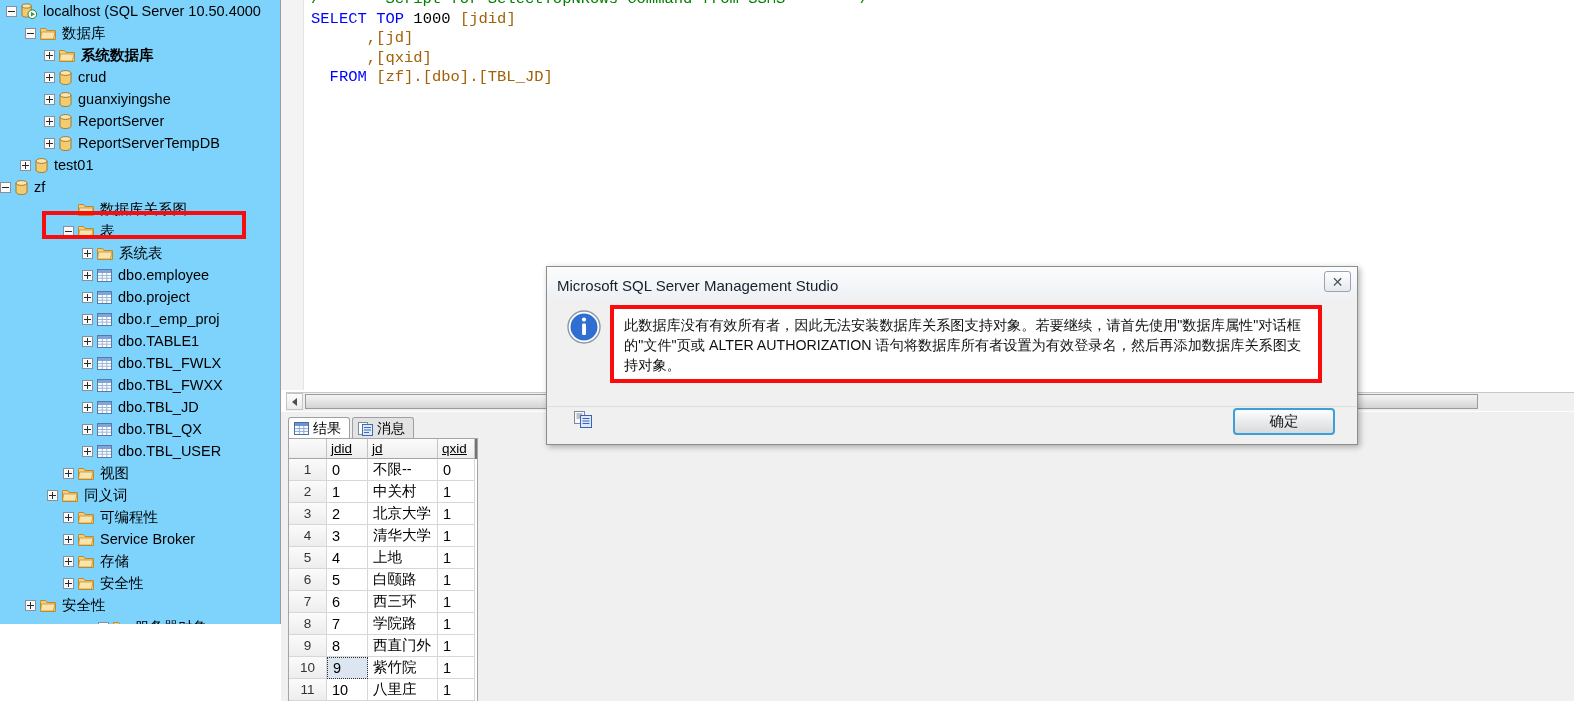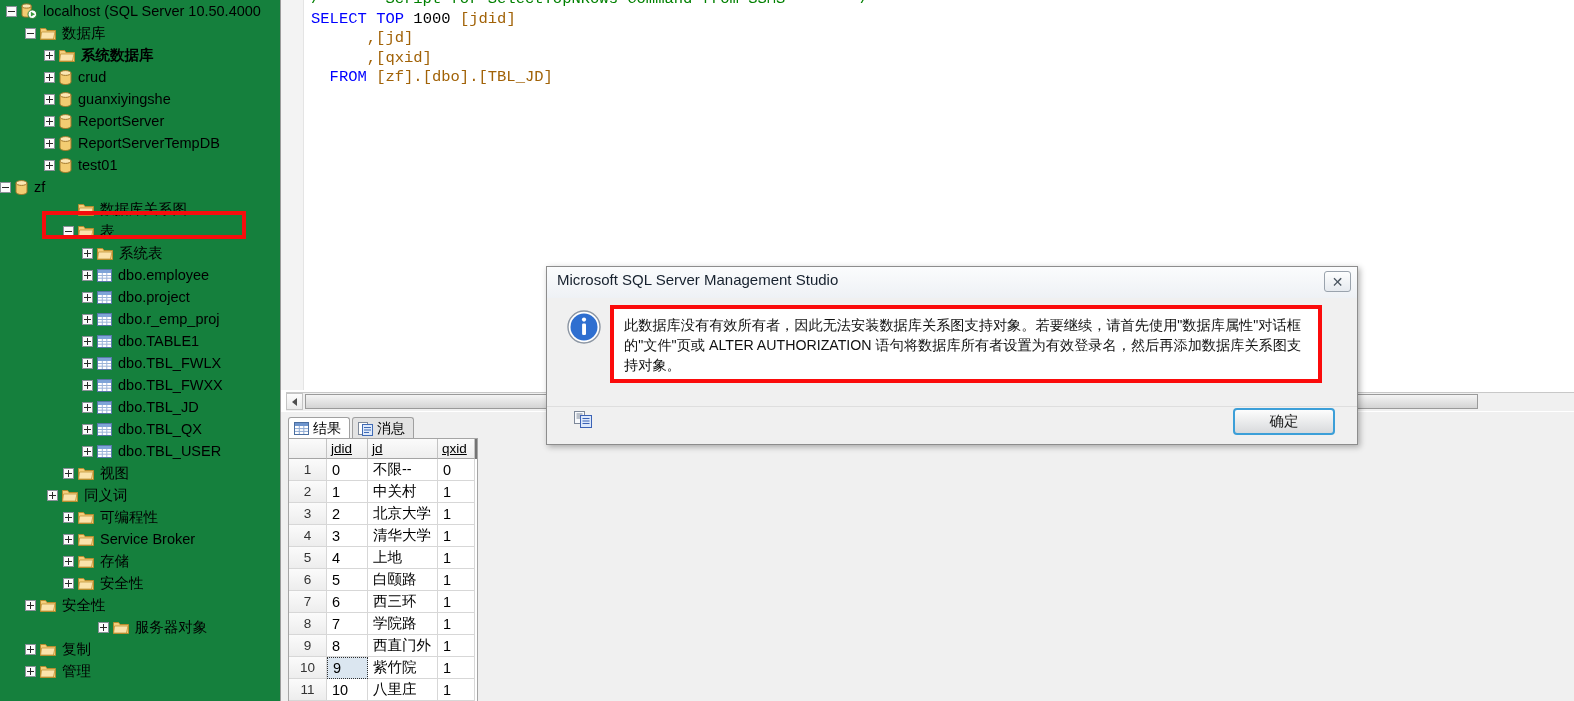--- a/index.html
+++ b/index.html
@@ -6,22 +6,22 @@
     margin: 0; padding: 0;
     width: 1574px; height: 701px;
     overflow: hidden;
     background: #ffffff;
     font-family: "Liberation Sans", "DejaVu Sans", sans-serif;
   }
   #root { position: relative; width: 1574px; height: 701px; }
 
   
   #tree-panel {
-    position: absolute; left: 0; top: 0; width: 280px; height: 701px;
-    background: #15803d; overflow: hidden;
+    position: absolute; left: 0; top: 0; width: 280px; height: 624px;
+    background: #7dd3fc; overflow: hidden;
     border-right: 1px solid #9b9b9b;
   }
   .tree-row {
     position: relative; height: 22px; line-height: 22px;
     white-space: nowrap; font-size: 14.5px; color: #000000;
     display: flex; align-items: center;
   }
   .expander {
     width: 11px; height: 11px; flex: 0 0 11px;
     border: 1px solid #8a9099; background: #fbfbfb;
@@ -148,21 +148,21 @@
     background: #f0f0f0;
     border: 1px solid #8d8d8d;
     box-shadow: 2px 2px 6px rgba(0,0,0,0.30);
   }
   #dialog-titlebar {
     position: absolute; left: 0; top: 0; right: 0; height: 31px;
     background: linear-gradient(#fbfcfd,#eef1f5);
     border-bottom: 1px solid #d6d8da;
   }
   #dialog-title {
-    position: absolute; left: 10px; top: 4px;
+    position: absolute; left: 10px; top: 10px;
     font-size: 15px; color: #16212e;
   }
   #dialog-close {
     position: absolute; right: 6px; top: 4px; width: 27px; height: 21px;
     background: linear-gradient(#fdfefe,#e6eaef);
     border: 1px solid #9aa3ad; border-radius: 3px; box-sizing: border-box;
     display: flex; align-items: center; justify-content: center;
     font-size: 14px; color: #4a5560; line-height: 1;
   }
   #dialog-body {
@@ -249,21 +249,21 @@
           <span class="tlabel">ReportServer</span>
         </div>
         <div class="tree-row" style="padding-left: 44px;">
           <span class="expander plus"></span>
           <svg class="ic ic-db" viewBox="0 0 13 15">
             <path d="M1 3 L1 12 A5.2 2.4 0 0 0 12 12 L12 3 Z" fill="#f3cc72" stroke="#a3782a"></path>
             <ellipse cx="6.5" cy="3" rx="5.5" ry="2.4" fill="#fbe6b2" stroke="#a3782a"></ellipse>
           </svg>
           <span class="tlabel">ReportServerTempDB</span>
         </div>
-        <div class="tree-row" style="padding-left: 44px;">
+        <div class="tree-row" style="padding-left: 20px;">
           <span class="expander plus"></span>
           <svg class="ic ic-db" viewBox="0 0 13 15">
             <path d="M1 3 L1 12 A5.2 2.4 0 0 0 12 12 L12 3 Z" fill="#f3cc72" stroke="#a3782a"></path>
             <ellipse cx="6.5" cy="3" rx="5.5" ry="2.4" fill="#fbe6b2" stroke="#a3782a"></ellipse>
           </svg>
           <span class="tlabel">test01</span>
         </div>
         <div class="tree-row" style=" text-align: center;">
           <span class="expander"></span>
           <svg class="ic ic-db" viewBox="0 0 13 15">

